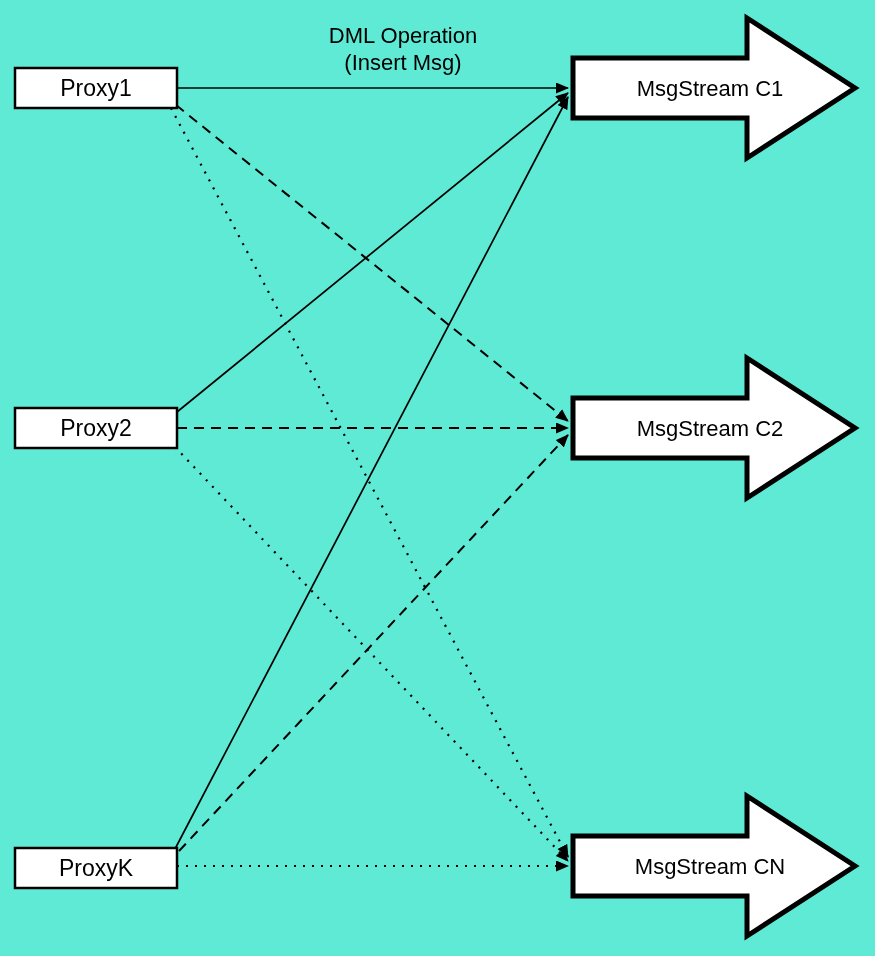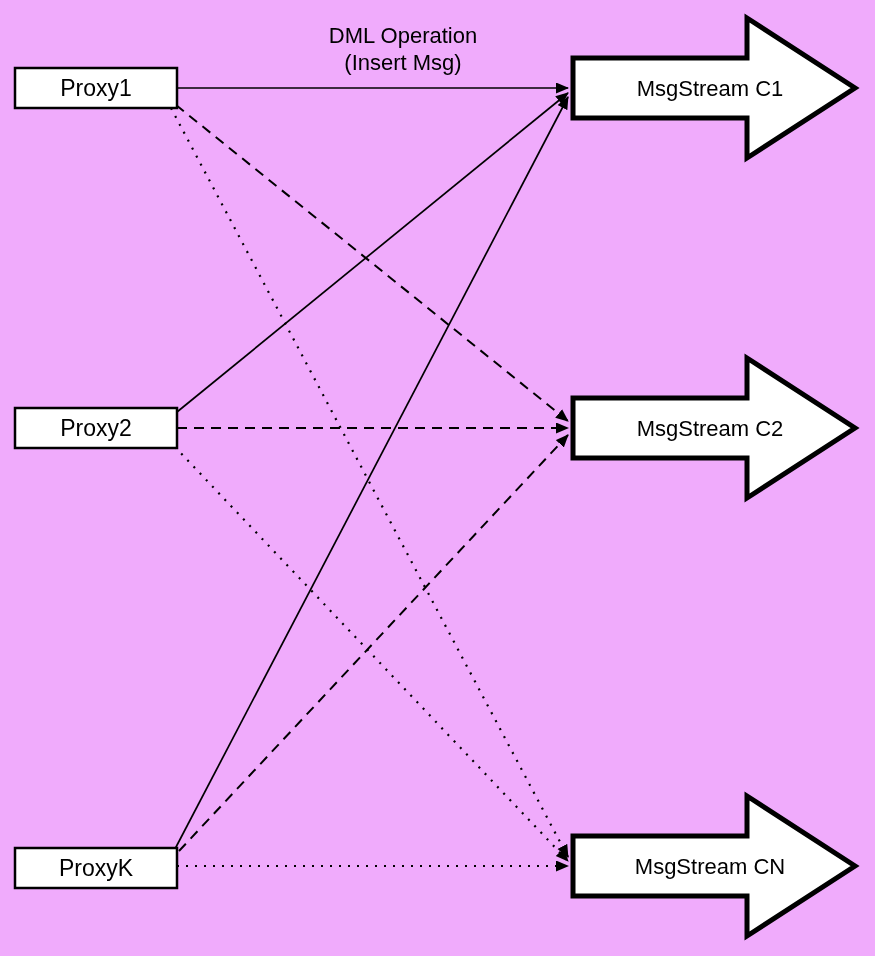--- a/index.html
+++ b/index.html
@@ -4,21 +4,21 @@
 <style>
   html, body {
     margin: 0;
     padding: 0;
     background: #ffffff;
   }
   .canvas {
     position: relative;
     width: 875px;
     height: 956px;
-    background: #f0abfc;
+    background: #5eead4;
     font-family: "Liberation Sans", sans-serif;
   }
   svg { display: block; }
   .edge-solid  { stroke: #000; stroke-width: 1.7; fill: none; }
   .edge-dashed { stroke: #000; stroke-width: 2; stroke-dasharray: 10 7; fill: none; }
   .edge-dotted { stroke: #000; stroke-width: 2.2; stroke-dasharray: 2 7; fill: none; }
   .node-box {
     fill: #ffffff;
     stroke: #000000;
     stroke-width: 2.5;

